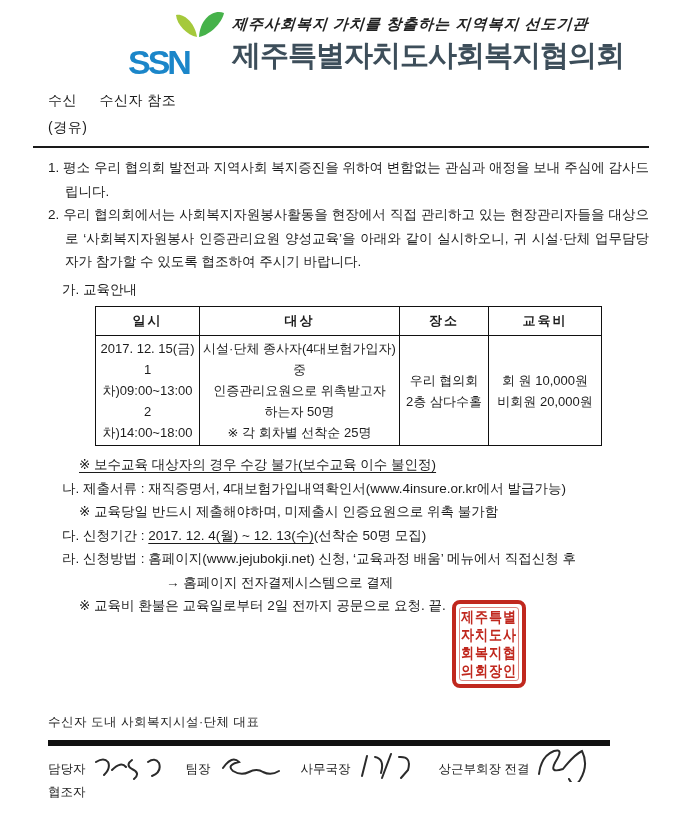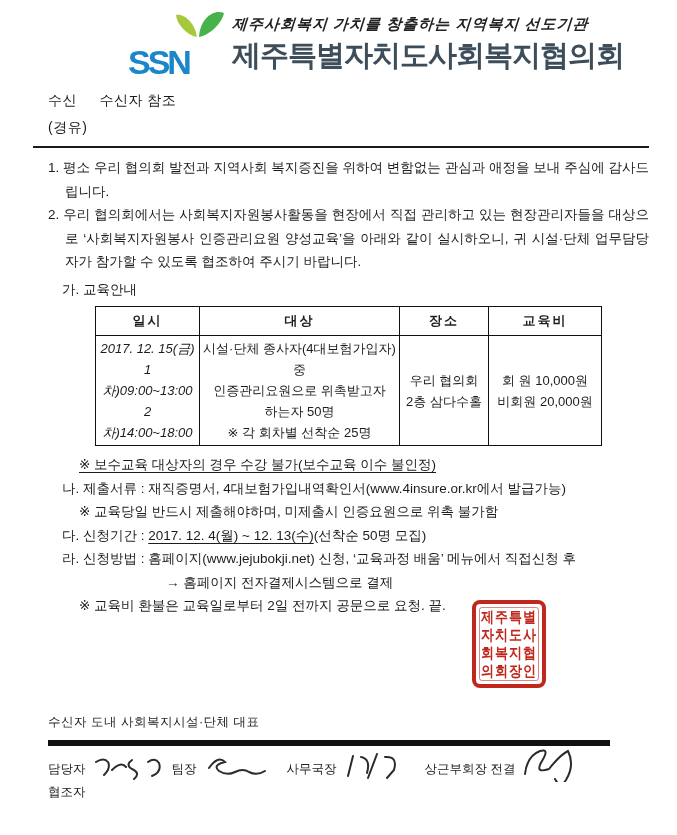--- a/index.html
+++ b/index.html
@@ -41,35 +41,35 @@
     font-size:13px; table-layout:fixed; width:506px;
   }
   table.edu th, table.edu td { border:1.6px solid #111; text-align:center; vertical-align:middle; }
   table.edu th { height:29px; font-weight:bold; letter-spacing:2px; }
   table.edu td { height:94px; line-height:21px; padding:2px 3px; }
   .col-date  { width:104px; }
   .col-target{ width:200px; }
   .col-place { width:89px;  }
   .col-fee   { width:113px; }
   .cell-line { display:block; }
-  td.date-cell { text-align:left; padding-left:7px;font-style:italic; }
+  td.date-cell { text-align:left; padding-left:7px; }
   
   .note-bosu { margin-top:7px; padding-left:31px; }
   .u { text-decoration:underline; text-underline-offset:3px; }
   .li { padding-left:14px; }
   .li-note { padding-left:31px; }
   .li-arrow { padding-left:118px; }
   
   .sign-area { position:relative; height:86px; margin-top:6px; }
   .signer-title {
     position:absolute; left:147px; top:30px;
     font-size:23px; font-weight:bold; letter-spacing:4px; white-space:nowrap; color:#111;
   }
   .seal {
-    position:absolute; left:472px; top:-24px; width:74px; height:88px;
+    position:absolute; left:452px; top:-24px; width:74px; height:88px;
     border:4px solid #c0281e; border-radius:8px; padding:3px;
     display:flex; align-items:center; justify-content:center; background:rgba(255,255,255,0);
   }
   .seal-grid {
     width:100%; height:100%; border:1px solid rgba(192,40,30,.55); border-radius:3px;
     display:grid; grid-template-rows:repeat(4,1fr); align-items:center;
   }
   .seal-row {
     color:#c0281e; font-weight:bold; font-size:13px; letter-spacing:1px;
     text-align:center; line-height:1; transform:scaleY(1.15);
@@ -180,21 +180,21 @@
 <div class="footer">
   <div class="approval-row">
     <span class="role">담당자</span>
     <svg class="sig" width="74" height="28" viewBox="0 0 74 28">
       <g fill="none" stroke="#2b2b2b" stroke-width="2" stroke-linecap="round">
         <path d="M4 8 q8 -5 12 0 q3 6 -4 13 M20 16 q9 -9 14 -3"></path>
         <path d="M40 6 q-7 5 0 9 q9 4 2 10"></path>
         <path d="M56 8 q7 -5 11 1 q3 9 -7 13"></path>
       </g>
     </svg>
-    <span class="role" style="">팀장</span>
+    <span class="role" style="margin-left:14px">팀장</span>
     <svg class="sig" width="68" height="28" viewBox="0 0 68 28">
       <g fill="none" stroke="#2b2b2b" stroke-width="2" stroke-linecap="round">
         <path d="M6 14 q9 -13 16 -6 q-13 3 -6 9 q8 5 16 1 q8 -4 14 0 q8 4 16 -1"></path>
       </g>
     </svg>
     <span class="role" style="margin-left:10px">사무국장</span>
     <svg class="sig" width="66" height="30" viewBox="0 0 66 30">
       <g fill="none" stroke="#2b2b2b" stroke-width="2" stroke-linecap="round">
         <path d="M10 4 l-5 20 M18 5 q10 2 6 16"></path>
         <path d="M34 2 l-9 24 M42 5 q13 -1 9 13 l-7 8"></path>

